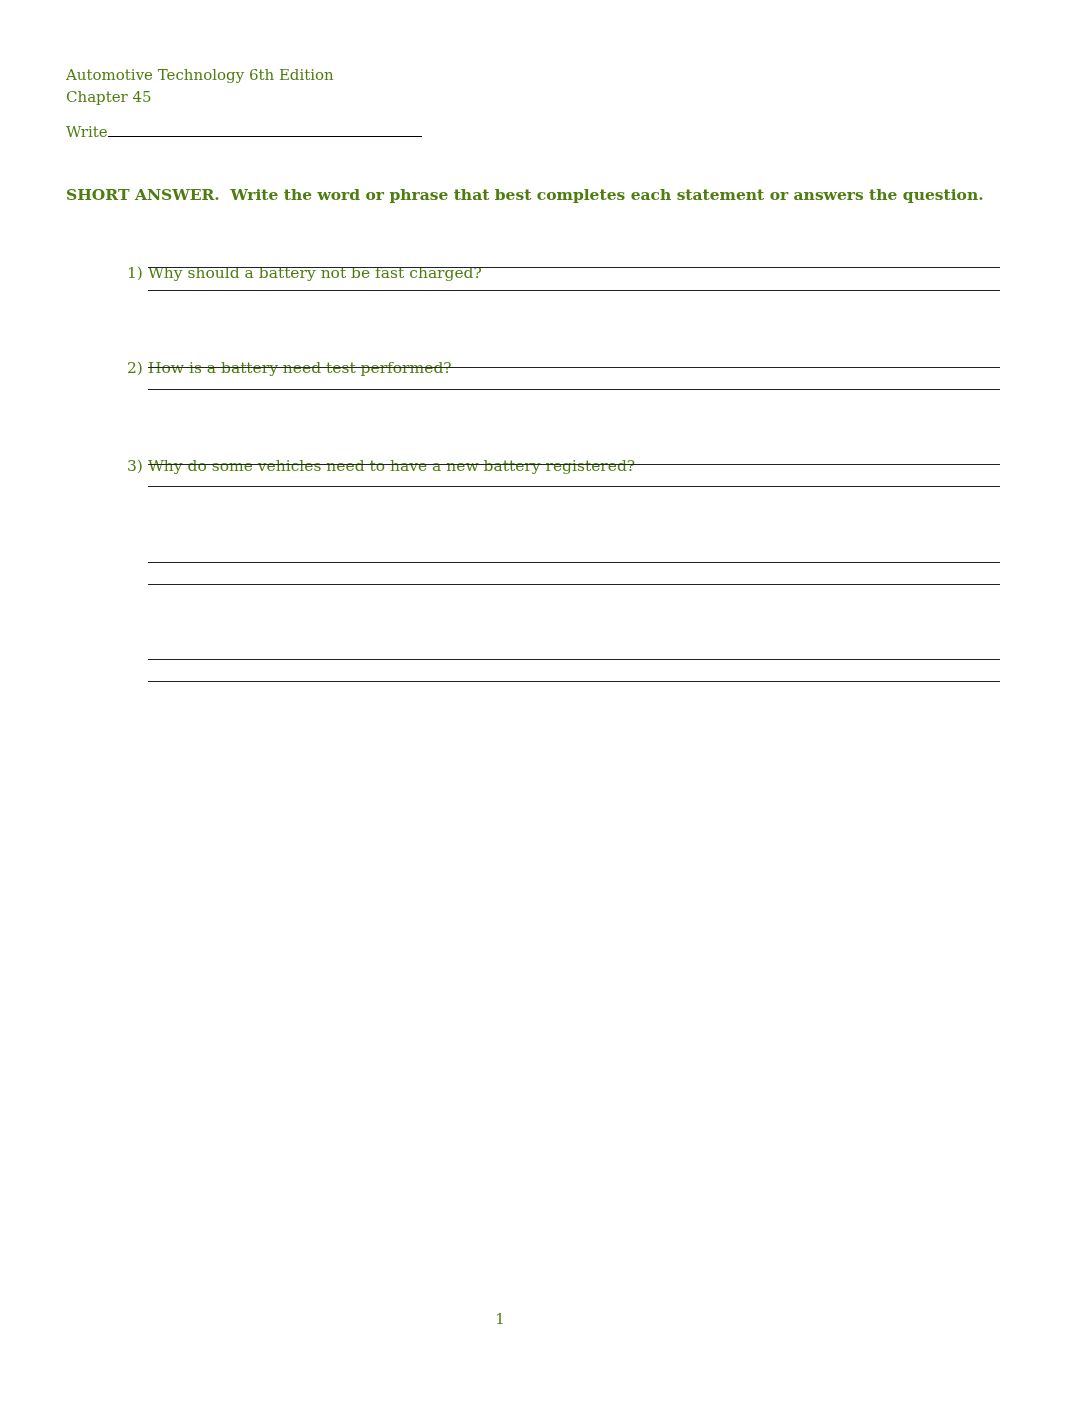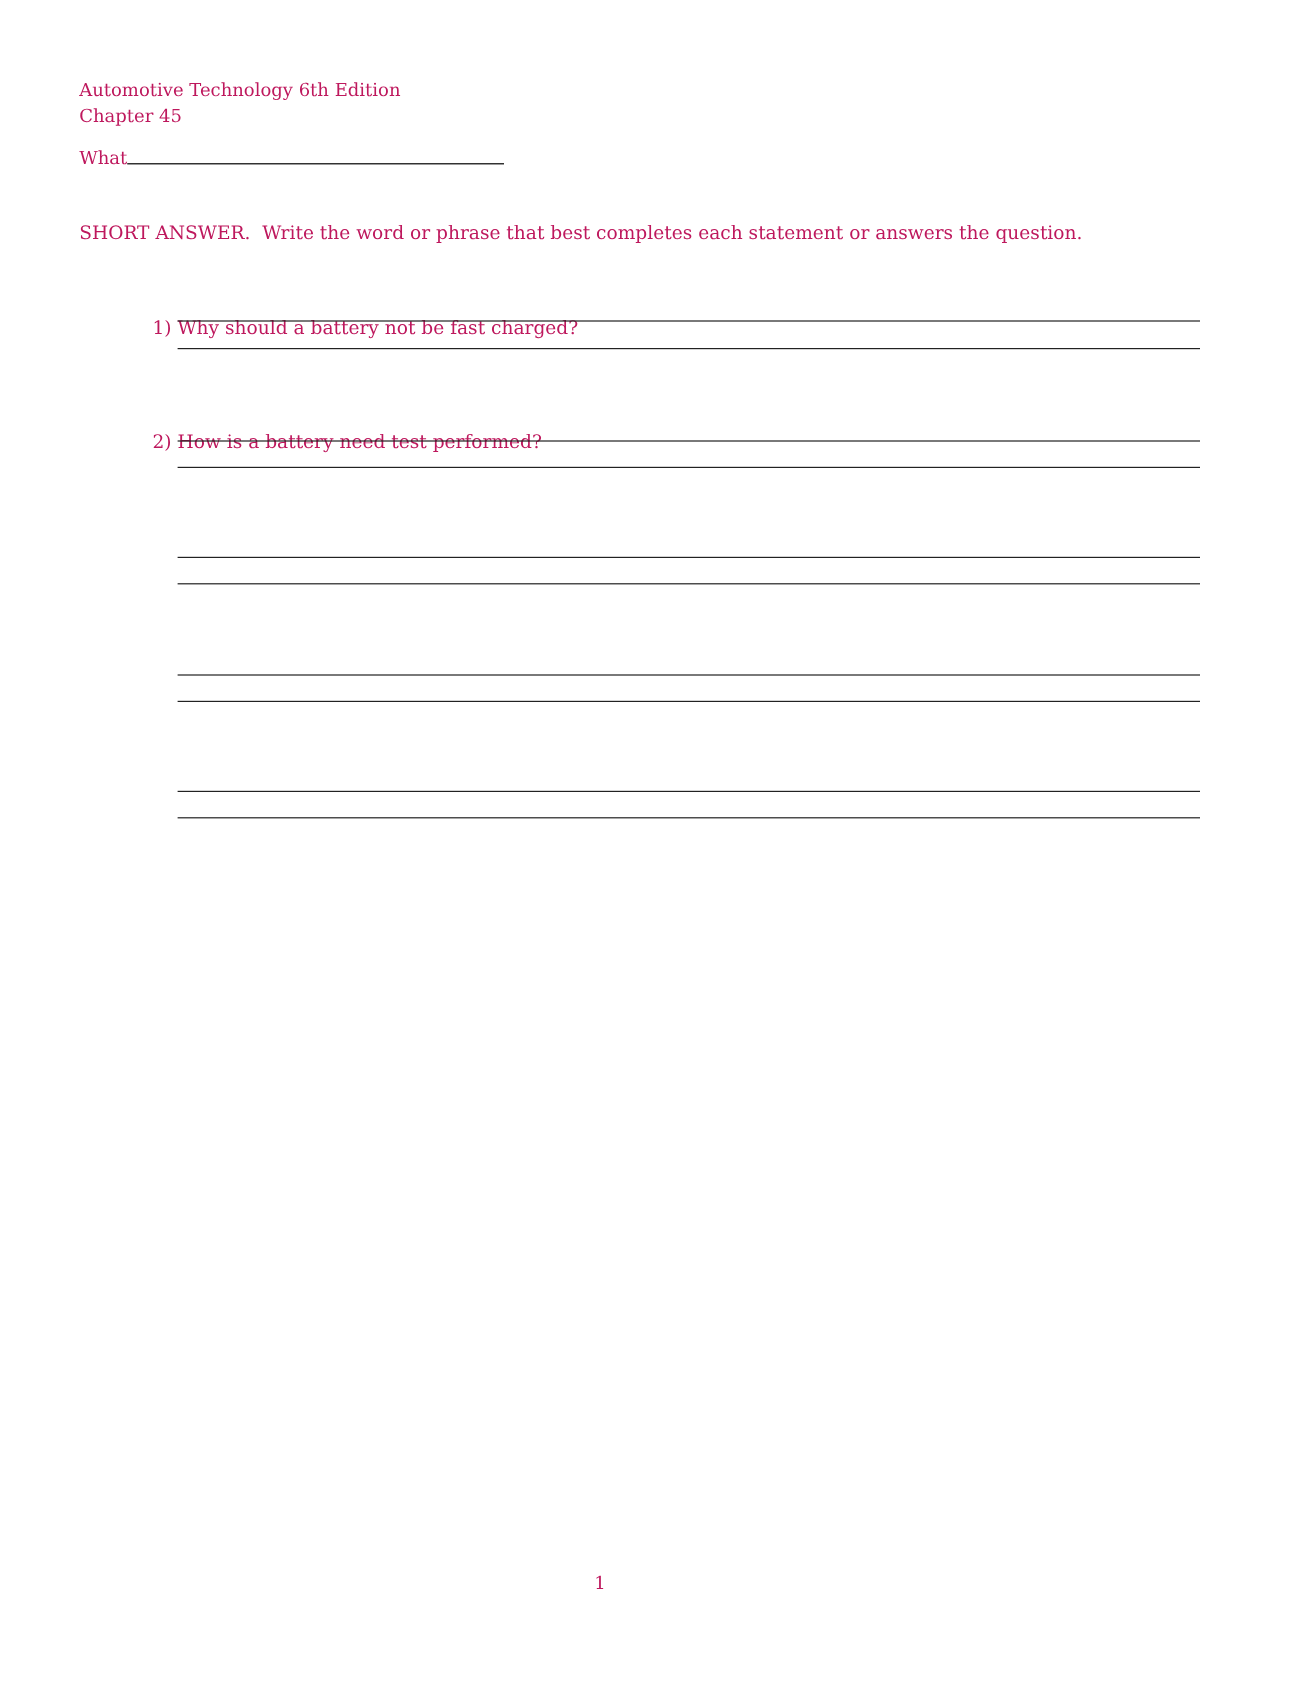--- a/index.html
+++ b/index.html
@@ -5,21 +5,21 @@
     html, body {
       margin: 0;
       padding: 0;
       background: #ffffff;
     }
     .page {
       position: relative;
       width: 1000px;
       height: 1408px;
       background: #ffffff;
-      color: #be185d;
+      color: #4d7c0f;
       font-family: "DejaVu Serif", "Liberation Serif", serif;
       overflow: hidden;
     }
     .header {
       position: absolute;
       left: 66px;
       top: 64px;
       font-size: 15px;
       line-height: 22px;
     }
@@ -35,21 +35,21 @@
       width: 314px;
       height: 15px;
       border-bottom: 1px solid #000000;
       vertical-align: baseline;
     }
     .instructions {
       position: absolute;
       left: 66px;
       top: 185px;
       font-size: 15.5px;
-      font-weight: normal;
+      font-weight: bold;
       white-space: pre-wrap;
     }
     .question {
       position: absolute;
       left: 127px;
       font-size: 15.5px;
       white-space: nowrap;
       margin-top: 38px;
     }
     .q-num {
@@ -75,37 +75,40 @@
 <body>
 
 <div class="page">
 
   <div class="header">
     <div>Automotive Technology 6th Edition</div>
     <div>Chapter 45</div>
   </div>
 
   <div class="name-row">
-    <span>What</span><span class="name-line"></span>
+    <span>Write</span><span class="name-line"></span>
   </div>
 
   <div class="instructions">SHORT ANSWER.  Write the word or phrase that best completes each statement or answers the question.</div>
 
   <div class="question" style="top:226px">
     <span class="q-num">1)</span><span>Why should a battery not be fast charged?</span>
   </div>
   <div class="aline" style="top:267px"></div>
   <div class="aline" style="top:290px"></div>
 
   <div class="question" style="top:321px">
     <span class="q-num">2)</span><span>How is a battery need test performed?</span>
   </div>
   <div class="aline" style="top:367px"></div>
   <div class="aline" style="top:389px"></div>
 
+  <div class="question" style="top:419px">
+    <span class="q-num">3)</span><span>Why do some vehicles need to have a new battery registered?</span>
+  </div>
   <div class="aline" style="top:464px"></div>
   <div class="aline" style="top:486px"></div>
 
   <div class="aline" style="top:562px"></div>
   <div class="aline" style="top:584px"></div>
 
   <div class="aline" style="top:659px"></div>
   <div class="aline" style="top:681px"></div>
 
   <div class="pagenum">1</div>

